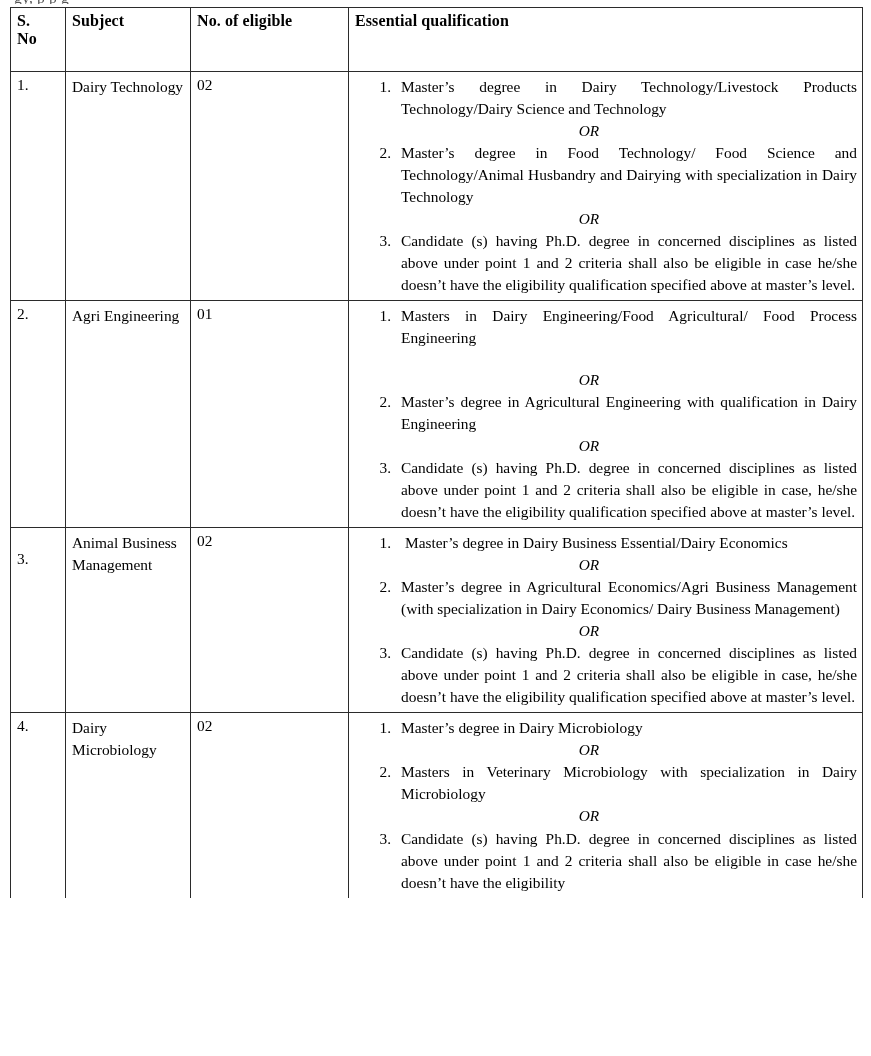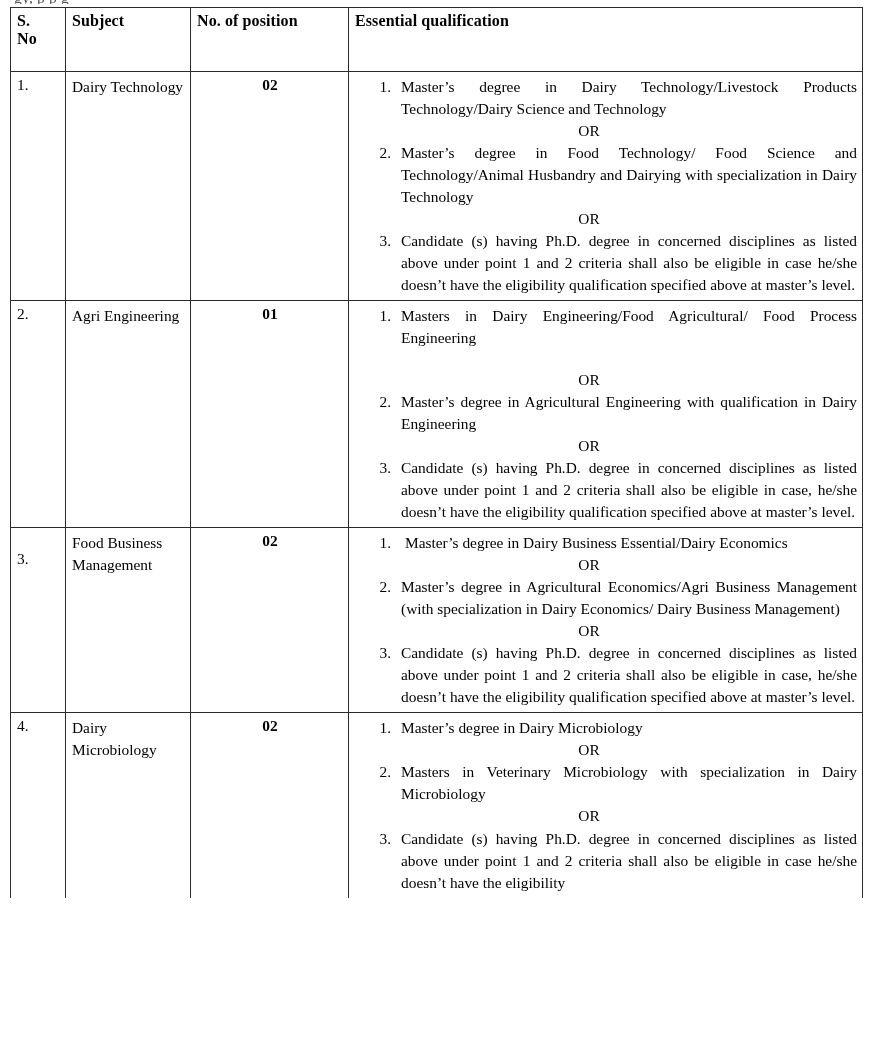--- a/index.html
+++ b/index.html
@@ -76,23 +76,22 @@
     font-size: 15.4px;
   }
   .sno-cell.mid { vertical-align: top; padding-top: 22px; }
 
   .subj-cell {
     line-height: 1.42;
     padding-left: 8px;
   }
 
   .pos-cell {
-    text-align: center;
+    text-align: left;
     padding-top: 5px;
-    font-weight: bold;
   }
 
   .qual-cell {
     padding: 4px 1px 6px 6px;
   }
 
   ol.qual-list {
     margin: 0;
     padding: 0 0 0 40px;
     list-style-position: outside;
@@ -106,20 +105,21 @@
     padding-left: 6px;
   }
   ol.qual-list > li::marker {
     font-size: 15.4px;
   }
 
   .or-sep {
     text-align: center;
     line-height: 1.43;
     padding-right: 34px;
+    font-style: italic;
   }
   .or-sep.wide-gap {
     padding-top: 20px;
   }
 
   .li-extra-indent { padding-left: 10px !important; }
 
   
   tr.clipped-row td { border-bottom: none; }
 </style>
@@ -137,21 +137,21 @@
       <col class="c-pos">
       <col class="c-qual">
     </colgroup>
     <thead>
       <tr>
         <th>
           <span>S.</span><br>
           <span>No</span>
         </th>
         <th>Subject</th>
-        <th>No. of position</th>
+        <th>No. of eligible</th>
         <th>Essential qualification</th>
       </tr>
     </thead>
     <tbody>
 
       <tr>
         <td class="sno-cell">1.</td>
         <td class="subj-cell">Dairy Technology</td>
         <td class="pos-cell">02</td>
         <td class="qual-cell">
@@ -183,21 +183,21 @@
           </ol>
           <div class="or-sep">OR</div>
           <ol class="qual-list" start="3">
             <li>Candidate (s) having Ph.D. degree in concerned disciplines as listed above under point 1 and 2 criteria shall also be eligible in case, he/she doesn’t have the eligibility qualification specified above at master’s level.</li>
           </ol>
         </td>
       </tr>
 
       <tr>
         <td class="sno-cell mid">3.</td>
-        <td class="subj-cell">Food Business Management</td>
+        <td class="subj-cell">Animal Business Management</td>
         <td class="pos-cell">02</td>
         <td class="qual-cell">
           <ol class="qual-list">
             <li class="li-extra-indent"> Master’s degree in Dairy Business Essential/Dairy Economics</li>
           </ol>
           <div class="or-sep">OR</div>
           <ol class="qual-list" start="2">
             <li>Master’s degree in Agricultural Economics/Agri Business Management (with specialization in Dairy Economics/ Dairy Business Management)</li>
           </ol>
           <div class="or-sep">OR</div>

